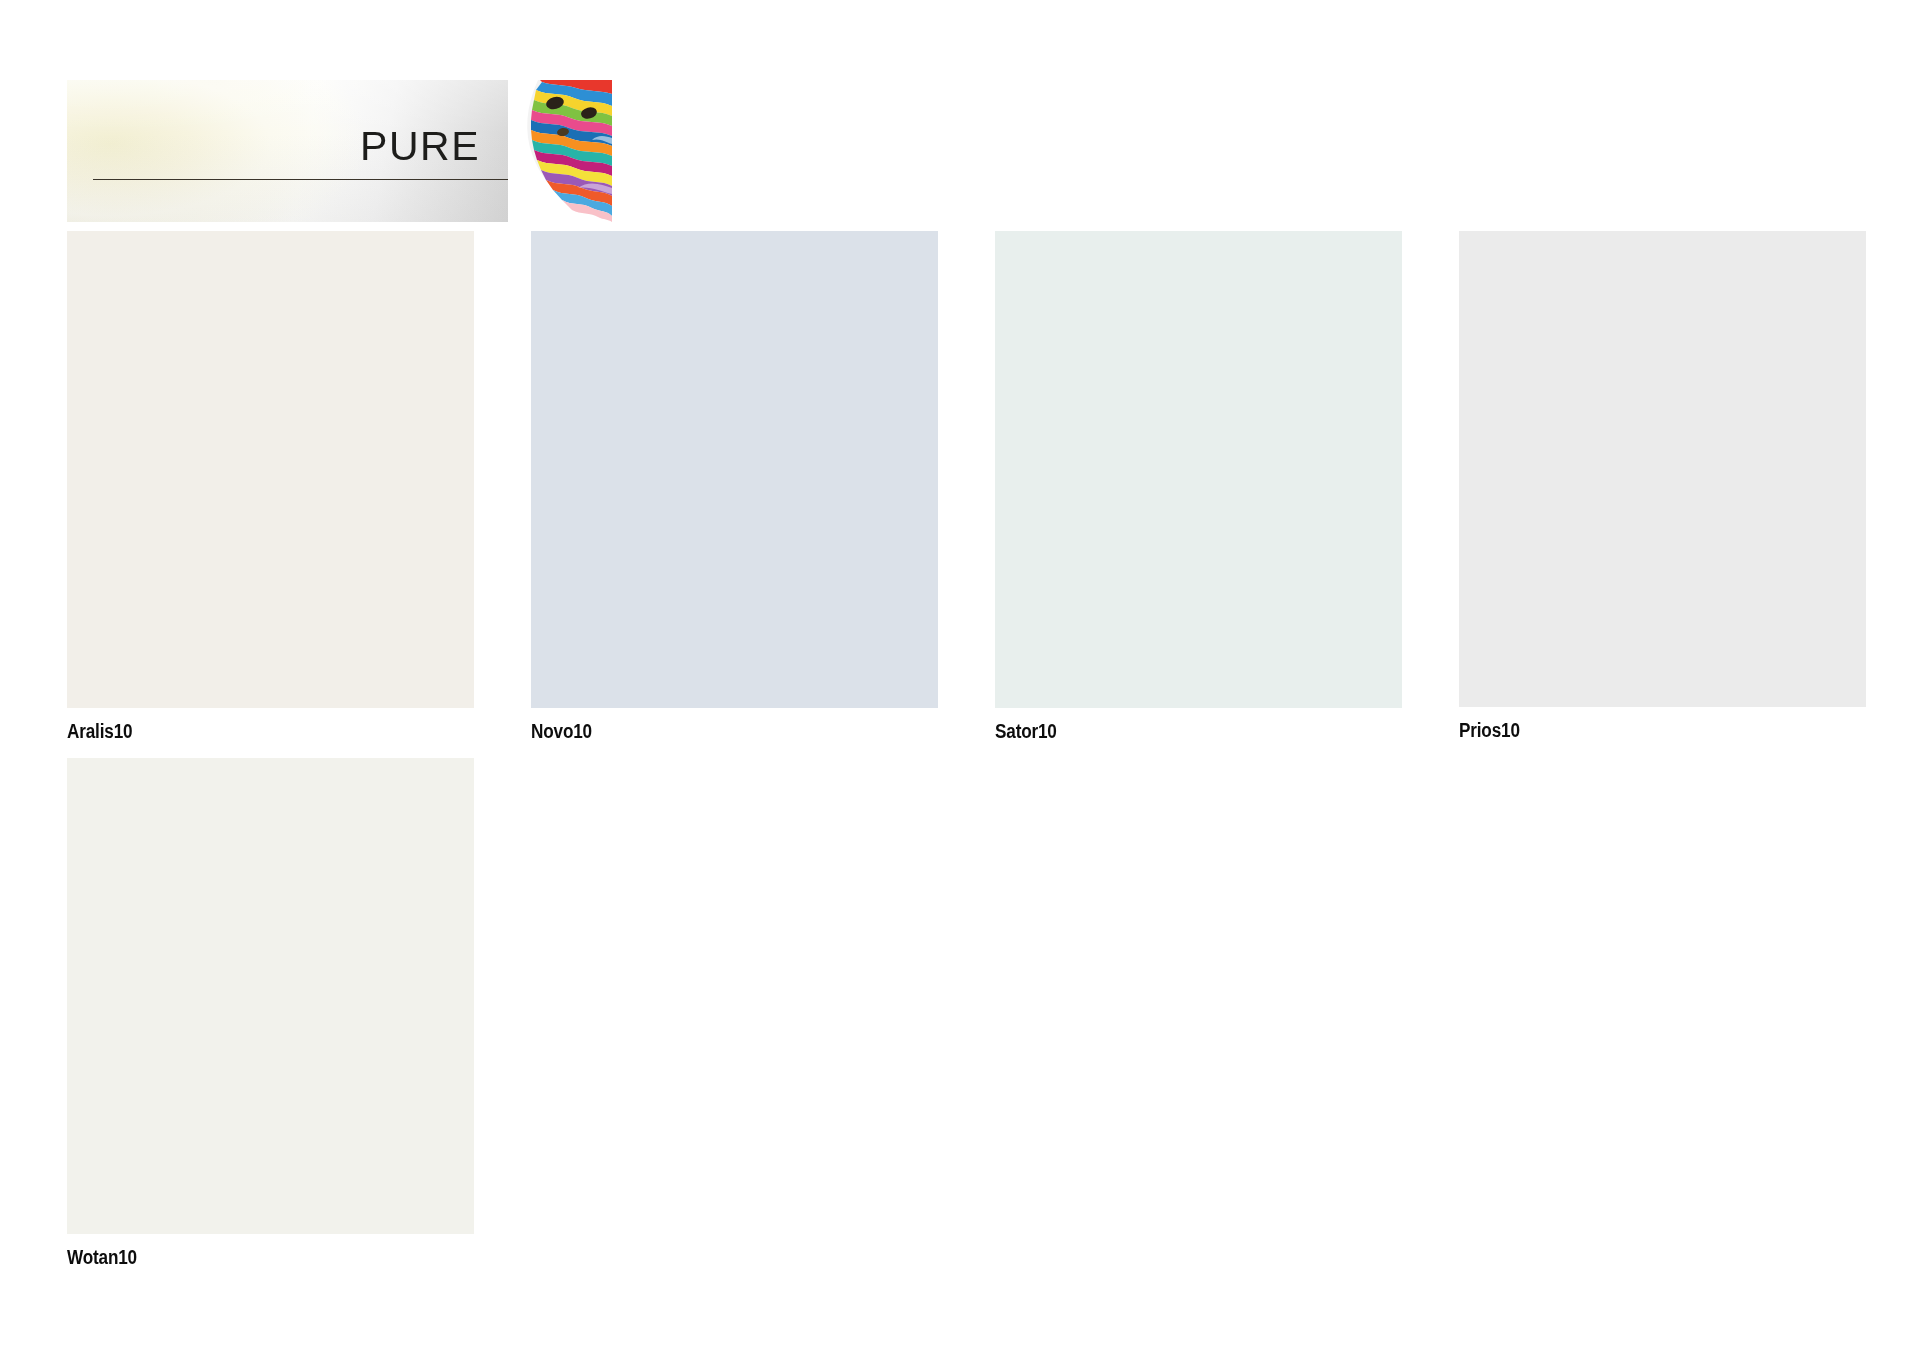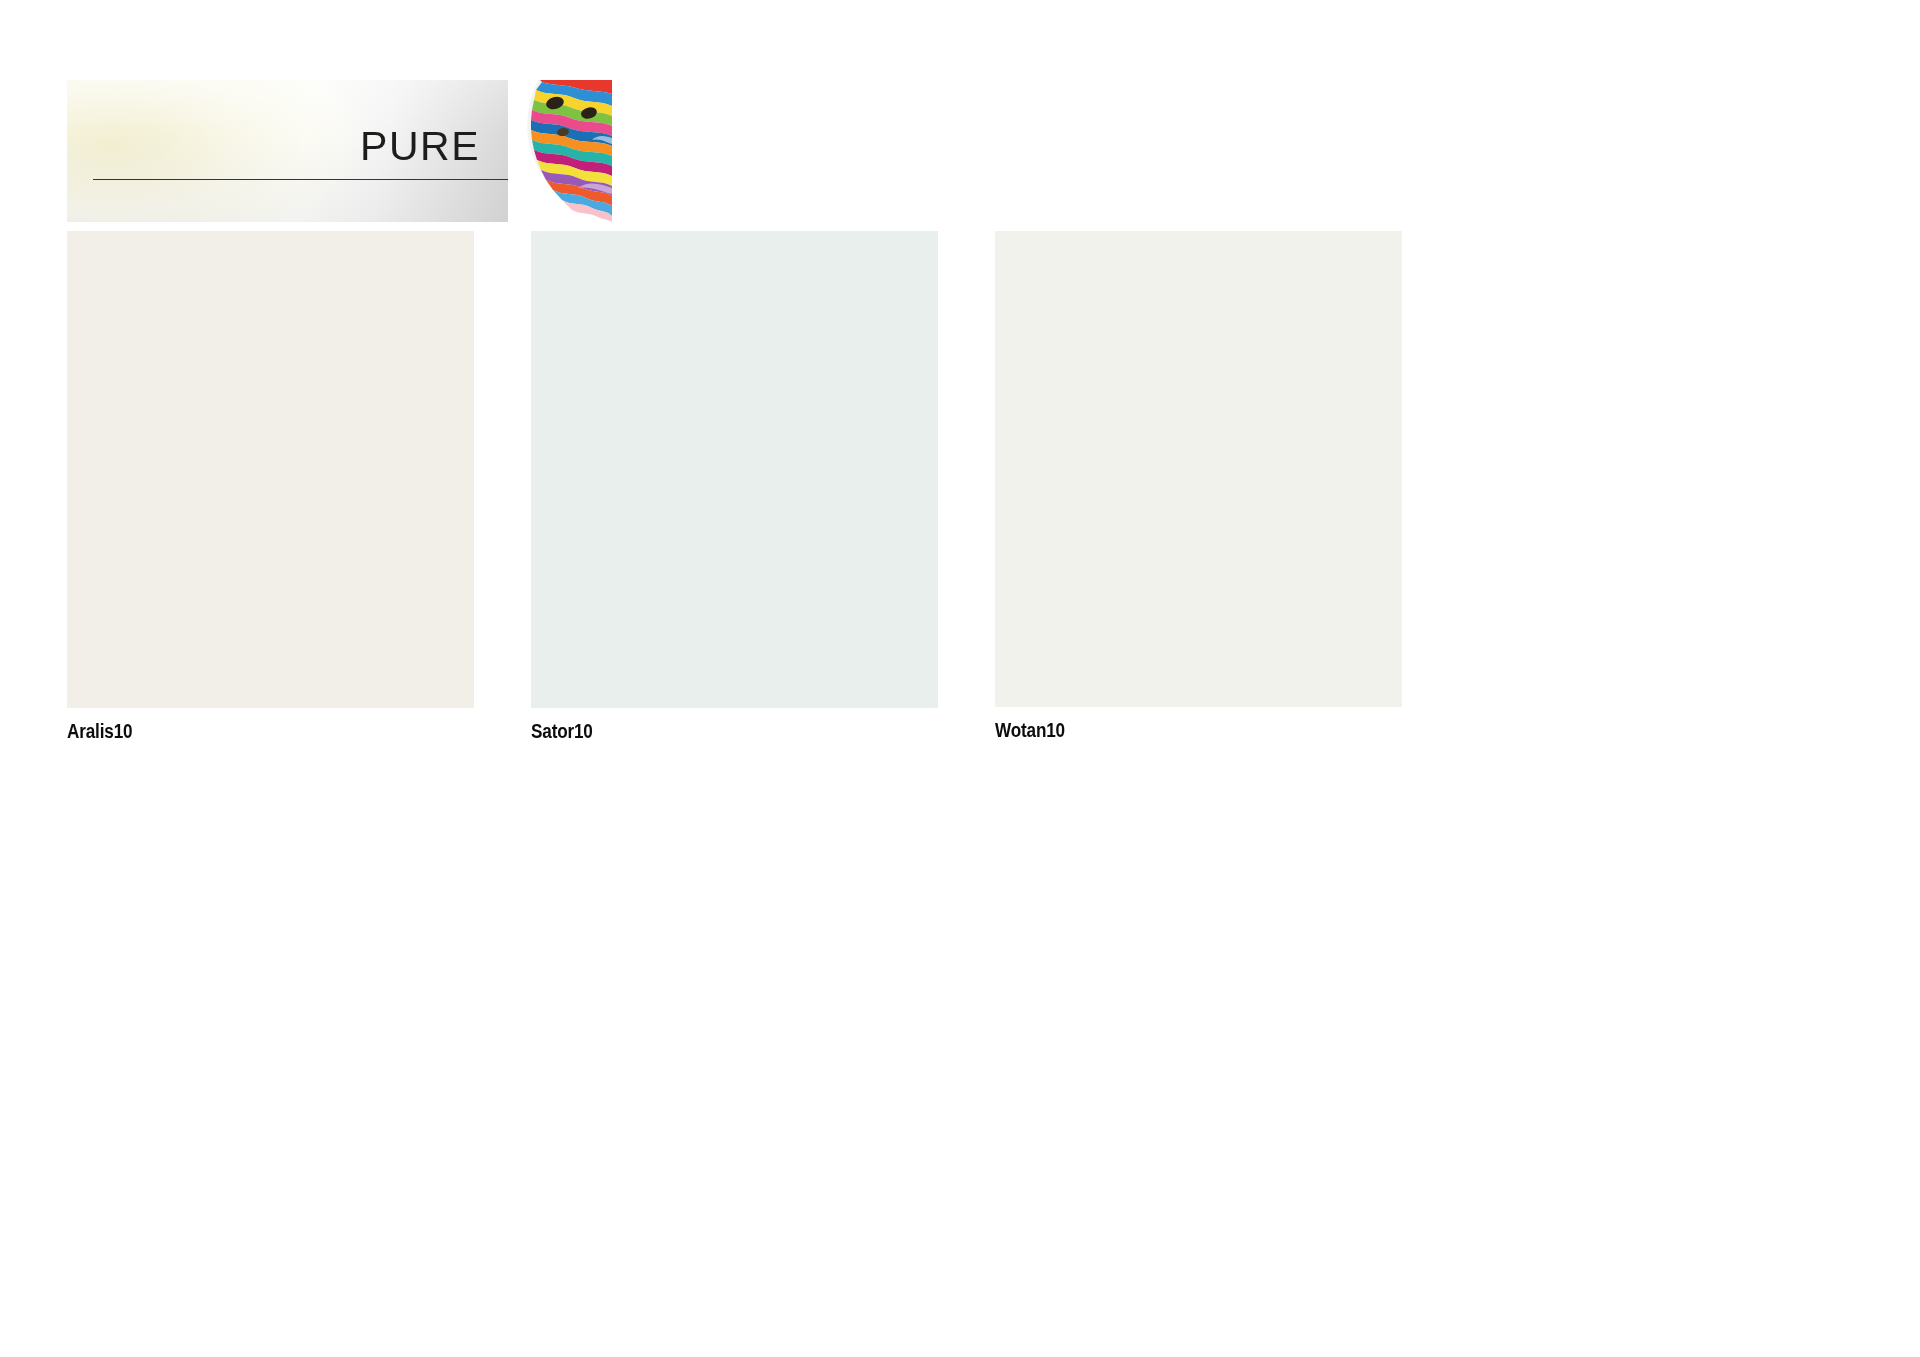--- a/index.html
+++ b/index.html
@@ -163,27 +163,35 @@
 </div>
 
 <div id="swatch-grid">
 
   <div class="swatch-cell row1">
     <div class="swatch-chip" style="background:#F2EFE9"></div>
     <div class="swatch-label">Aralis10</div>
   </div>
 
 
+  <div class="swatch-cell row1">
+    <div class="swatch-chip" style="background:#DBE1E9"></div>
+    <div class="swatch-label">Novo10</div>
+  </div>
 
   <div class="swatch-cell row1">
     <div class="swatch-chip" style="background:#E8EFED"></div>
     <div class="swatch-label">Sator10</div>
   </div>
 
 
 
+  <div class="swatch-cell row2">
+    <div class="swatch-chip" style="background:#EBEBEB"></div>
+    <div class="swatch-label">Prios10</div>
+  </div>
 
   <div class="swatch-cell row2">
     <div class="swatch-chip" style="background:#F2F2EC"></div>
     <div class="swatch-label">Wotan10</div>
   </div>
 
 </div>
 
 </body></html>

